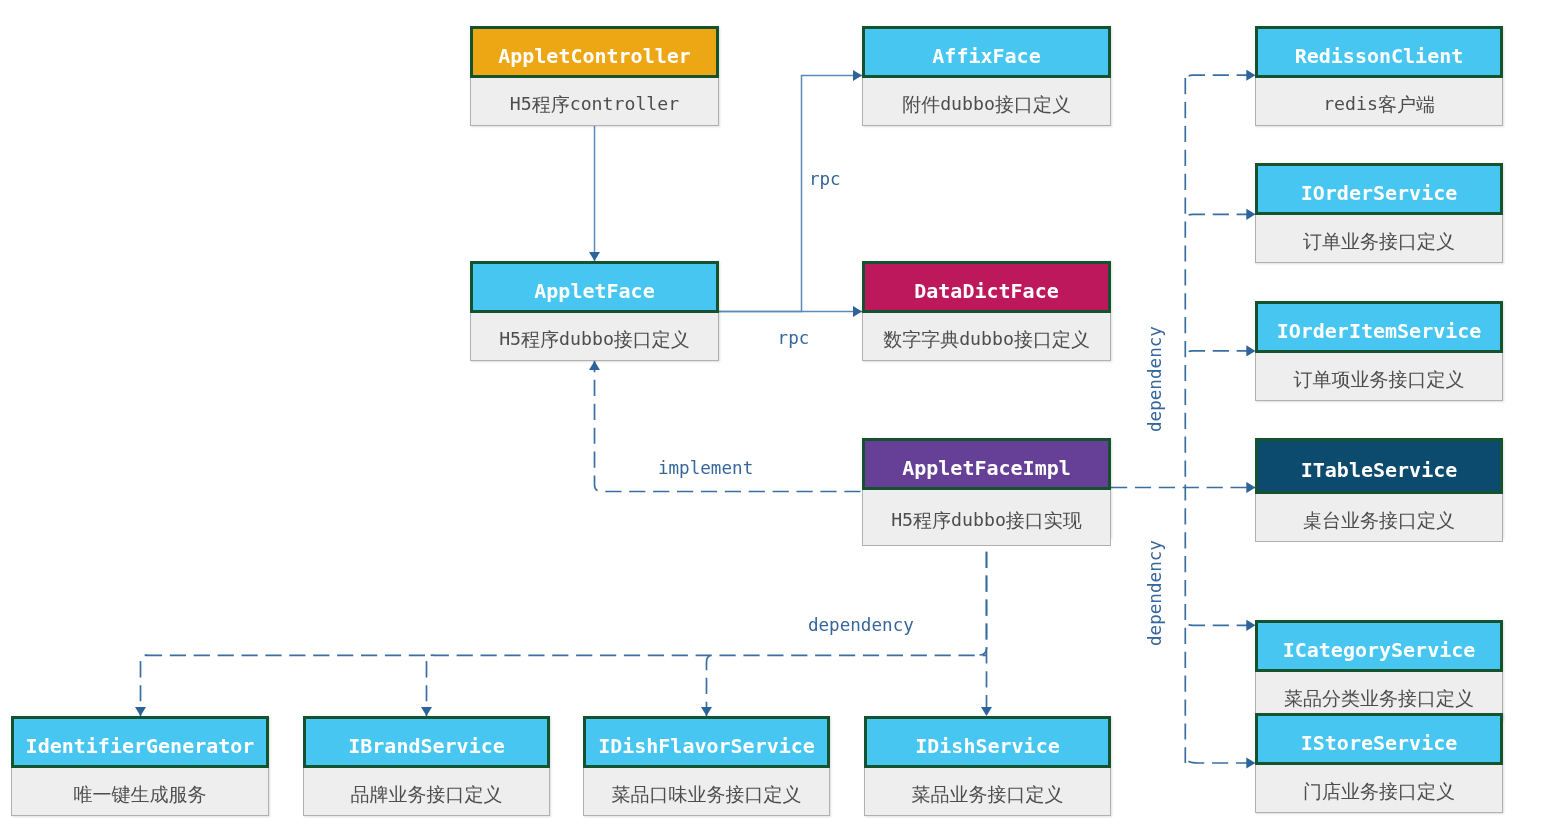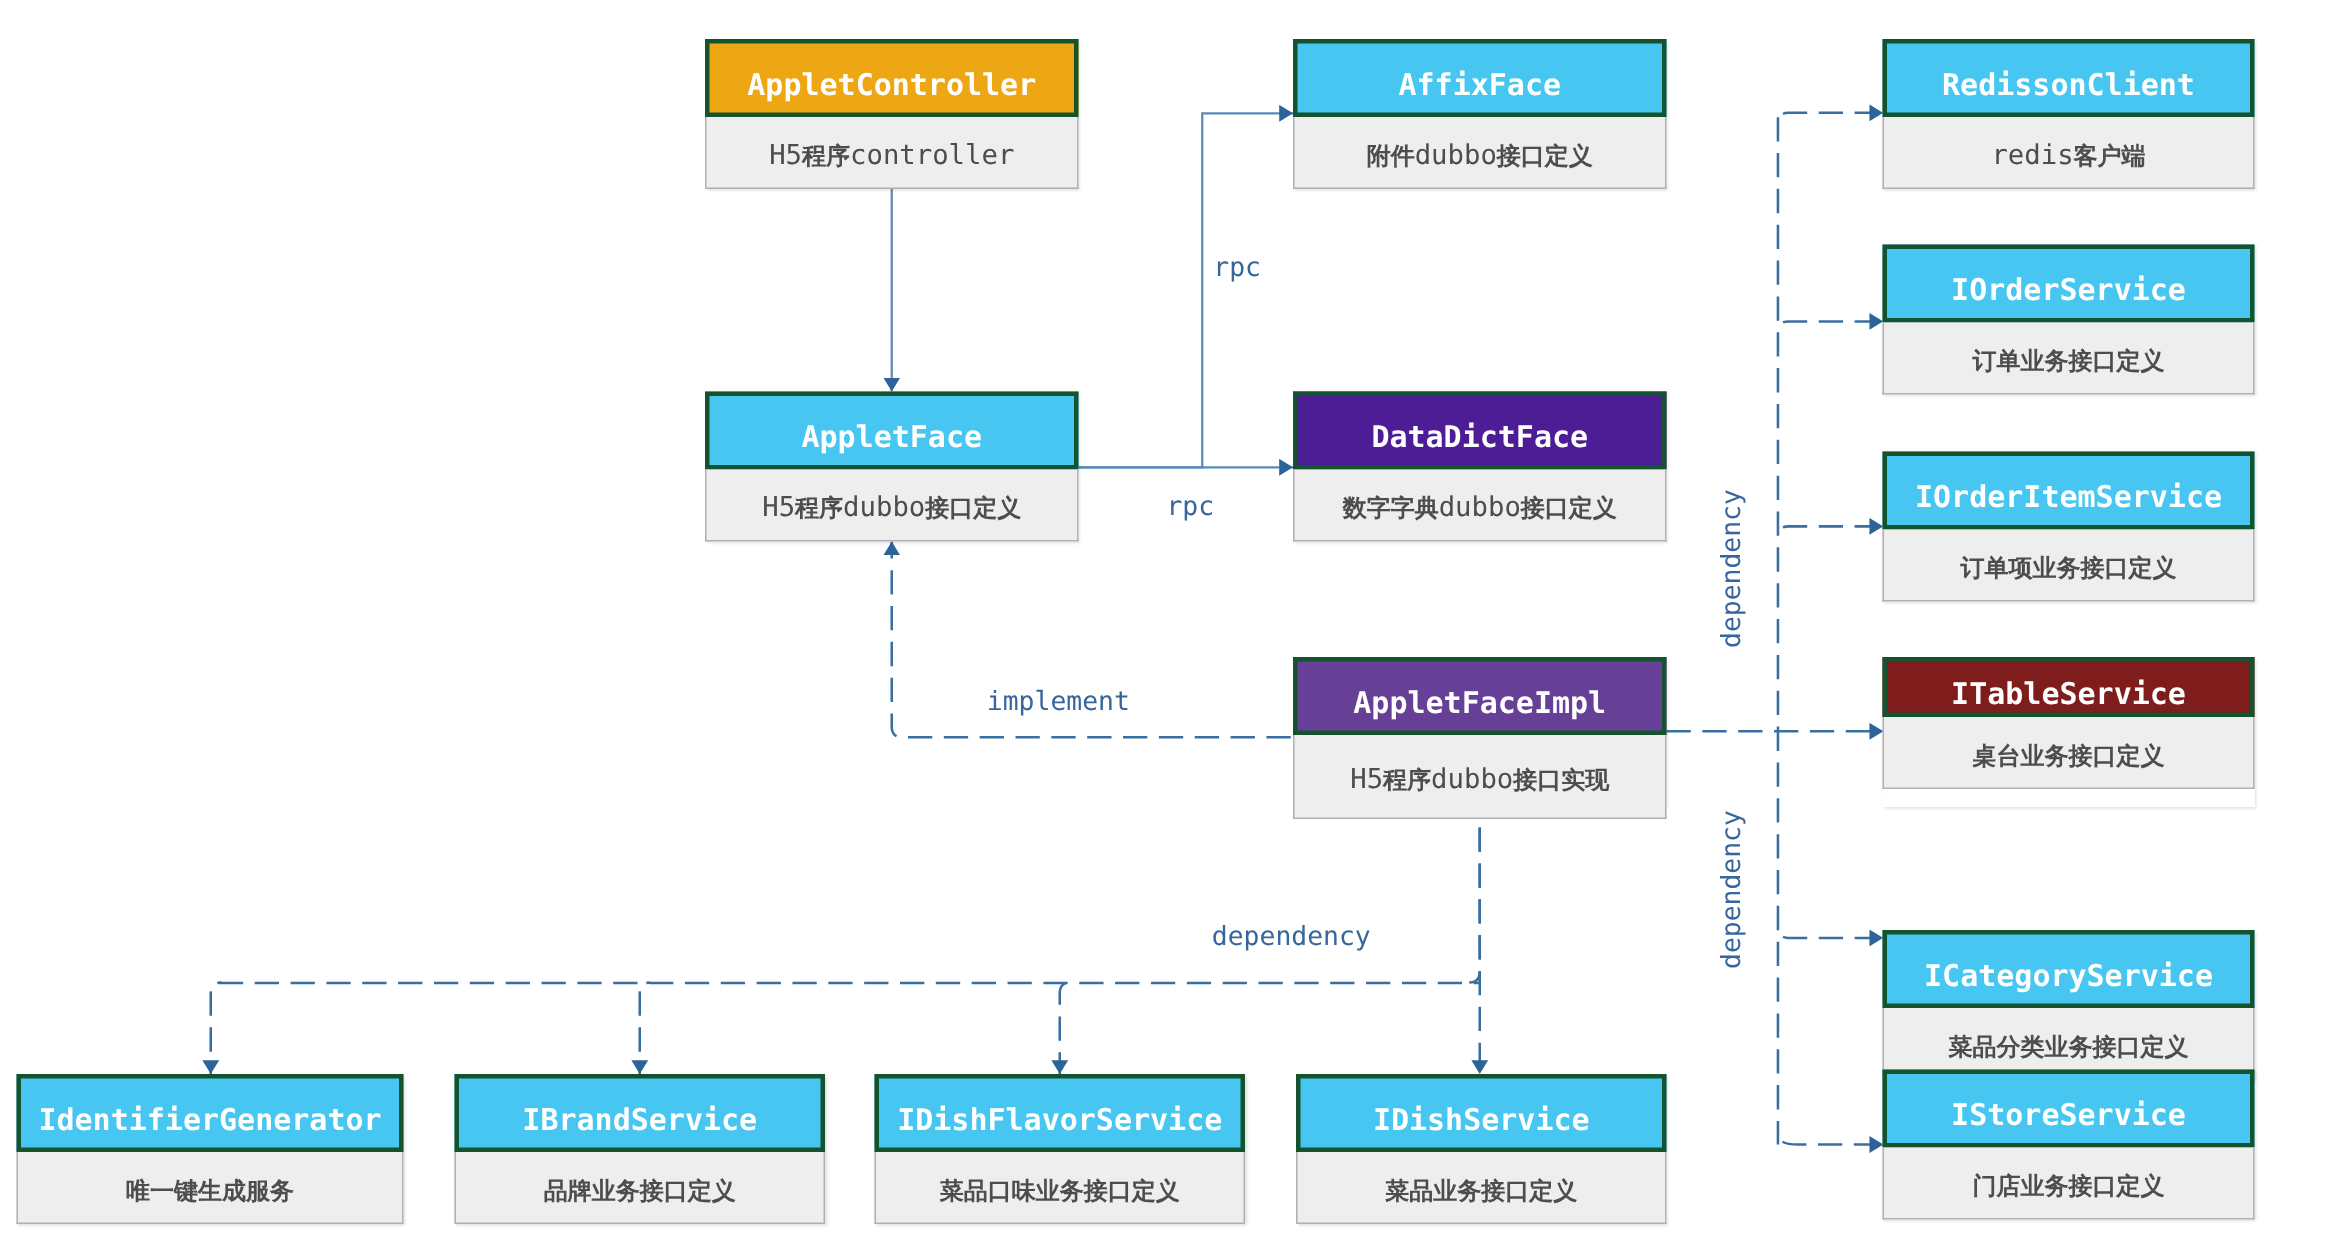--- a/index.html
+++ b/index.html
@@ -59,22 +59,21 @@
     line-height: 1;
     color: #4d4d4d;
     text-align: center;
     display: flex;
     align-items: center;
     justify-content: center;
     white-space: nowrap;
     padding-top: 5px;
   }
   .cjk {
-    font-size: 16px;
-    font-weight: bold;
+    font-size: 19px;
   }
   .edge-label {
     position: absolute;
     filter: opacity(1);
     font-family: "DejaVu Sans Mono", "Liberation Mono", monospace;
     font-size: 17.6px;
     line-height: 1;
     color: #36669b;
     white-space: nowrap;
   }
@@ -116,21 +115,21 @@
     </div>
     <div class="node" style="left: 470px; top: 261px; width: 249px; height: 100px;">
       <div class="node-title" style="height: 52px; width: 249px; background: rgb(71, 198, 241);">AppletFace</div>
       <div class="node-desc" style="height: 48px; width: 249px;">H5<span class="cjk">程序</span>dubbo<span class="cjk">接口定义</span></div>
     </div>
     <div class="node" style="left: 862px; top: 26px; width: 249px; height: 100px;">
       <div class="node-title" style="height: 52px; width: 249px; background: rgb(71, 198, 241);">AffixFace</div>
       <div class="node-desc" style="height: 48px; width: 249px;"><span class="cjk">附件</span>dubbo<span class="cjk">接口定义</span></div>
     </div>
     <div class="node" style="left: 862px; top: 261px; width: 249px; height: 100px;">
-      <div class="node-title" style="height: 52px; width: 249px; background: #4c1d95;">DataDictFace</div>
+      <div class="node-title" style="height: 52px; width: 249px; background: #be185d;">DataDictFace</div>
       <div class="node-desc" style="height: 48px; width: 249px;"><span class="cjk">数字字典</span>dubbo<span class="cjk">接口定义</span></div>
     </div>
     <div class="node" style="left: 862px; top: 438px; width: 249px; height: 100px;">
       <div class="node-title" style="height: 52px; width: 249px; background: rgb(102, 64, 150);">AppletFaceImpl</div>
       <div class="node-desc" style="height: 56px; width: 249px;">H5<span class="cjk">程序</span>dubbo<span class="cjk">接口实现</span></div>
     </div>
     <div class="node" style="left: 1255px; top: 26px; width: 248px; height: 100px;">
       <div class="node-title" style="height: 52px; width: 248px; background: rgb(71, 198, 241);">RedissonClient</div>
       <div class="node-desc" style="height: 48px; width: 248px; justify-content: center;">redis<span class="cjk">客户端</span></div>
     </div>
@@ -140,21 +139,21 @@
         <span class="cjk">订单业务接口定义</span>
       </div>
     </div>
     <div class="node" style="left: 1255px; top: 301px; width: 248px; height: 100px;">
       <div class="node-title" style="height: 52px; width: 248px; background: rgb(71, 198, 241);">IOrderItemService</div>
       <div class="node-desc" style="height: 48px; width: 248px;">
         <span class="cjk">订单项业务接口定义</span>
       </div>
     </div>
     <div class="node" style="left: 1255px; top: 438px; width: 248px; height: 100px;">
-      <div class="node-title" style="height: 40px; width: 248px; background: #7f1d1d;">ITableService</div>
+      <div class="node-title" style="height: 56px; width: 248px; background: #0c4a6e;">ITableService</div>
       <div class="node-desc" style="height: 48px; width: 248px;">
         <span class="cjk">桌台业务接口定义</span>
       </div>
     </div>
     <div class="node" style="left: 1255px; top: 576px; width: 248px; height: 100px; margin-top: 44px;">
       <div class="node-title" style="height: 52px; width: 248px; background: rgb(71, 198, 241);">ICategoryService</div>
       <div class="node-desc" style="height: 48px; width: 248px;">
         <span class="cjk">菜品分类业务接口定义</span>
       </div>
     </div>

